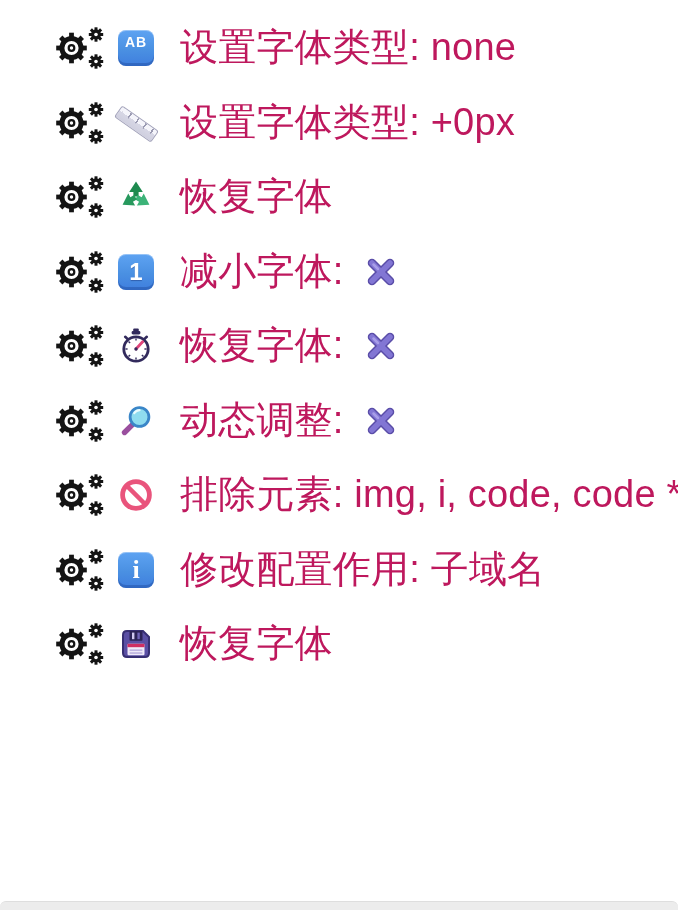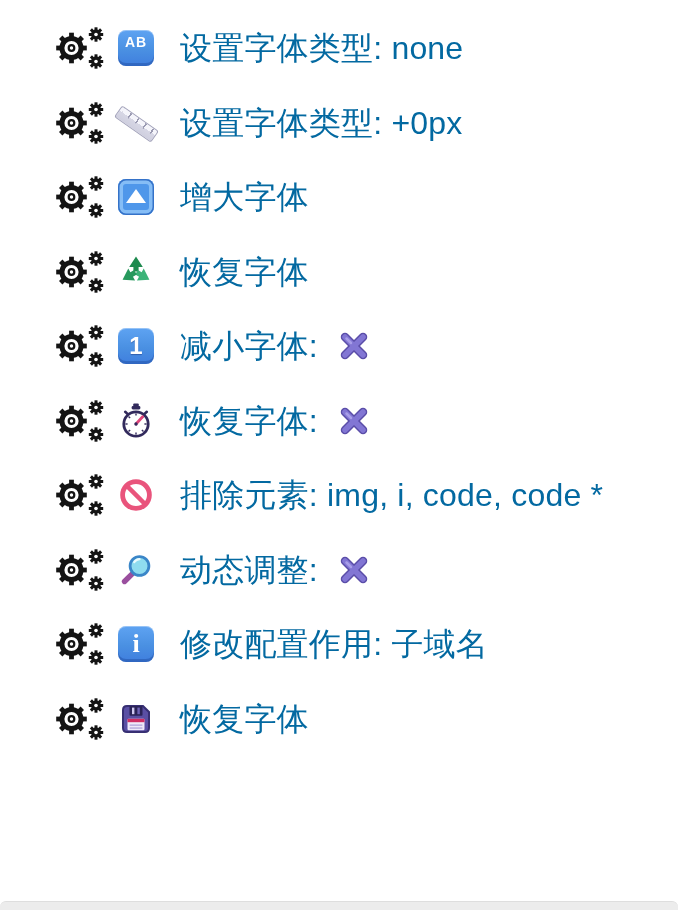--- a/index.html
+++ b/index.html
@@ -19,22 +19,22 @@
     cursor:pointer;
   }
   .gear{width:50px;height:44px;flex:0 0 50px;margin-right:11px;}
   .emoji{
     width:38px;height:38px;flex:0 0 38px;
     margin-right:25px;
     display:flex;align-items:center;justify-content:center;
     position:relative;
   }
   .label{
-    font-size:32px;
-    color:#0369a1;
+    font-size:38px;
+    color:#be185d;
     letter-spacing:0.2px;
     white-space:pre;
     line-height:1.2;
   }
   .xicon{width:34px;height:34px;margin-left:10px;flex:0 0 34px;}
 
   
   .bsq{
     width:36px;height:36px;border-radius:8px;
     background:linear-gradient(180deg,#5ea3f2 0%,#4a90e2 55%,#3f7ede 100%);
@@ -149,31 +149,20 @@
   <div class="row">
     <svg class="gear" viewBox="0 0 50 44">
         <use href="#gear-cluster"></use>
       </svg>
     <span class="emoji">
         <span class="ruler-bar"></span>
       </span>
     <span class="label">设置字体类型: +0px</span>
   </div>
 
-  <div class="row">
-    <svg class="gear" viewBox="0 0 50 44">
-        <use href="#gear-cluster"></use>
-      </svg>
-    <span class="emoji">
-      <span class="bsq bevel">
-          <span class="tri-up"></span>
-        </span>
-    </span>
-    <span class="label">增大字体</span>
-  </div>
 
 
   <div class="row">
     <svg class="gear" viewBox="0 0 50 44">
         <use href="#gear-cluster"></use>
       </svg>
     <span class="emoji">
       <svg width="36" height="36" viewBox="0 0 36 36">
         <path d="M18 2.5 L24.8 13 L20.6 13 L20.6 17.4 L15.4 17.4 L15.4 13 L11.2 13 Z" fill="#1e8a4f"></path>
         <path d="M18 2.5 L24.8 13 L20.6 13 L20.6 17.4 L15.4 17.4 L15.4 13 L11.2 13 Z" fill="#3cb378" transform="rotate(120 18 18)"></path>
@@ -228,42 +217,42 @@
         <use href="#cross-mark"></use>
       </svg>
   </div>
 
   <div class="row">
     <svg class="gear" viewBox="0 0 50 44">
         <use href="#gear-cluster"></use>
       </svg>
     <span class="emoji">
       <svg width="36" height="36" viewBox="0 0 36 36">
-        <circle cx="18" cy="18" r="13.4" fill="none" stroke="#e9547c" stroke-width="4.8"></circle>
-        <line x1="9.4" y1="9.4" x2="26.6" y2="26.6" stroke="#e9547c" stroke-width="4.4"></line>
-      </svg>
-    </span>
-    <span class="label">排除元素: img, i, code, code *</span>
-  </div>
-
-  <div class="row">
-    <svg class="gear" viewBox="0 0 50 44">
-        <use href="#gear-cluster"></use>
-      </svg>
-    <span class="emoji">
-      <svg width="36" height="36" viewBox="0 0 36 36">
         <line x1="14.2" y1="21.8" x2="6.5" y2="29.5" stroke="#9a4f9e" stroke-width="5.4" stroke-linecap="round"></line>
         <circle cx="21.5" cy="14" r="9.4" fill="#8fdcef" stroke="#3a86c8" stroke-width="2.8"></circle>
         <path d="M16.2 10.2 Q18.2 7.4 21.5 7.2" stroke="#eafbfe" stroke-width="2.2" fill="none" stroke-linecap="round"></path>
       </svg>
     </span>
     <span class="label">动态调整: </span>
     <svg class="xicon" viewBox="0 0 34 34">
         <use href="#cross-mark"></use>
       </svg>
+  </div>
+
+  <div class="row">
+    <svg class="gear" viewBox="0 0 50 44">
+        <use href="#gear-cluster"></use>
+      </svg>
+    <span class="emoji">
+      <svg width="36" height="36" viewBox="0 0 36 36">
+        <circle cx="18" cy="18" r="13.4" fill="none" stroke="#e9547c" stroke-width="4.8"></circle>
+        <line x1="9.4" y1="9.4" x2="26.6" y2="26.6" stroke="#e9547c" stroke-width="4.4"></line>
+      </svg>
+    </span>
+    <span class="label">排除元素: img, i, code, code *</span>
   </div>
 
 
   <div class="row">
     <svg class="gear" viewBox="0 0 50 44">
         <use href="#gear-cluster"></use>
       </svg>
     <span class="emoji">
       <span class="bsq">
           <span class="info-i">i</span>

